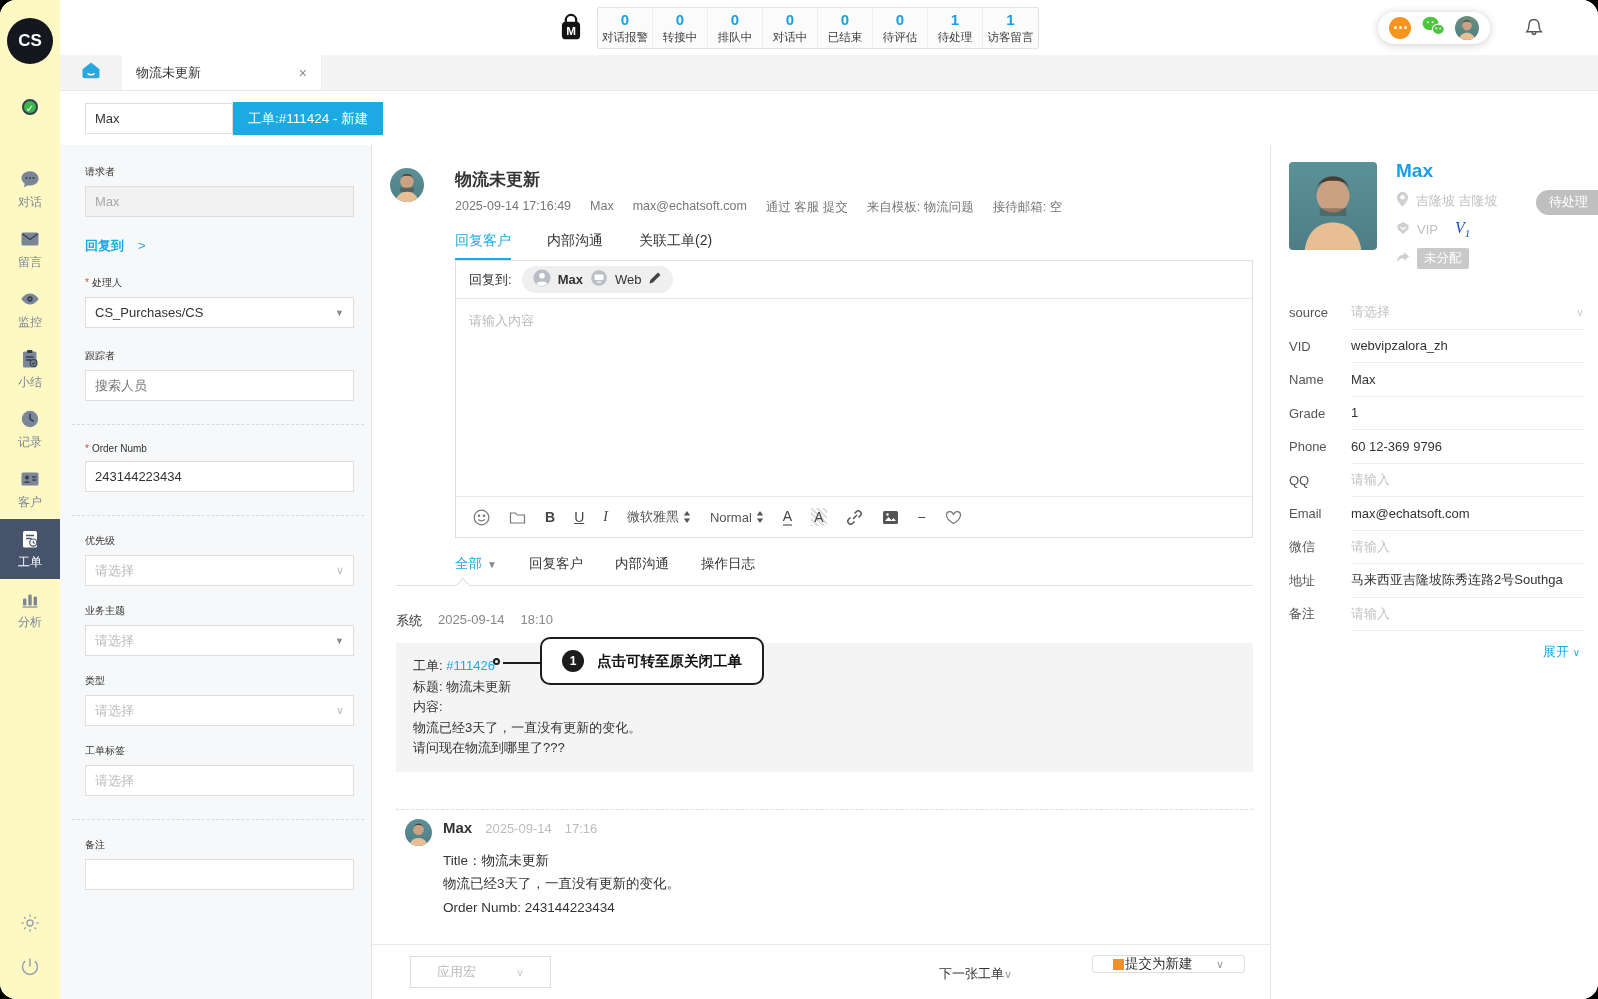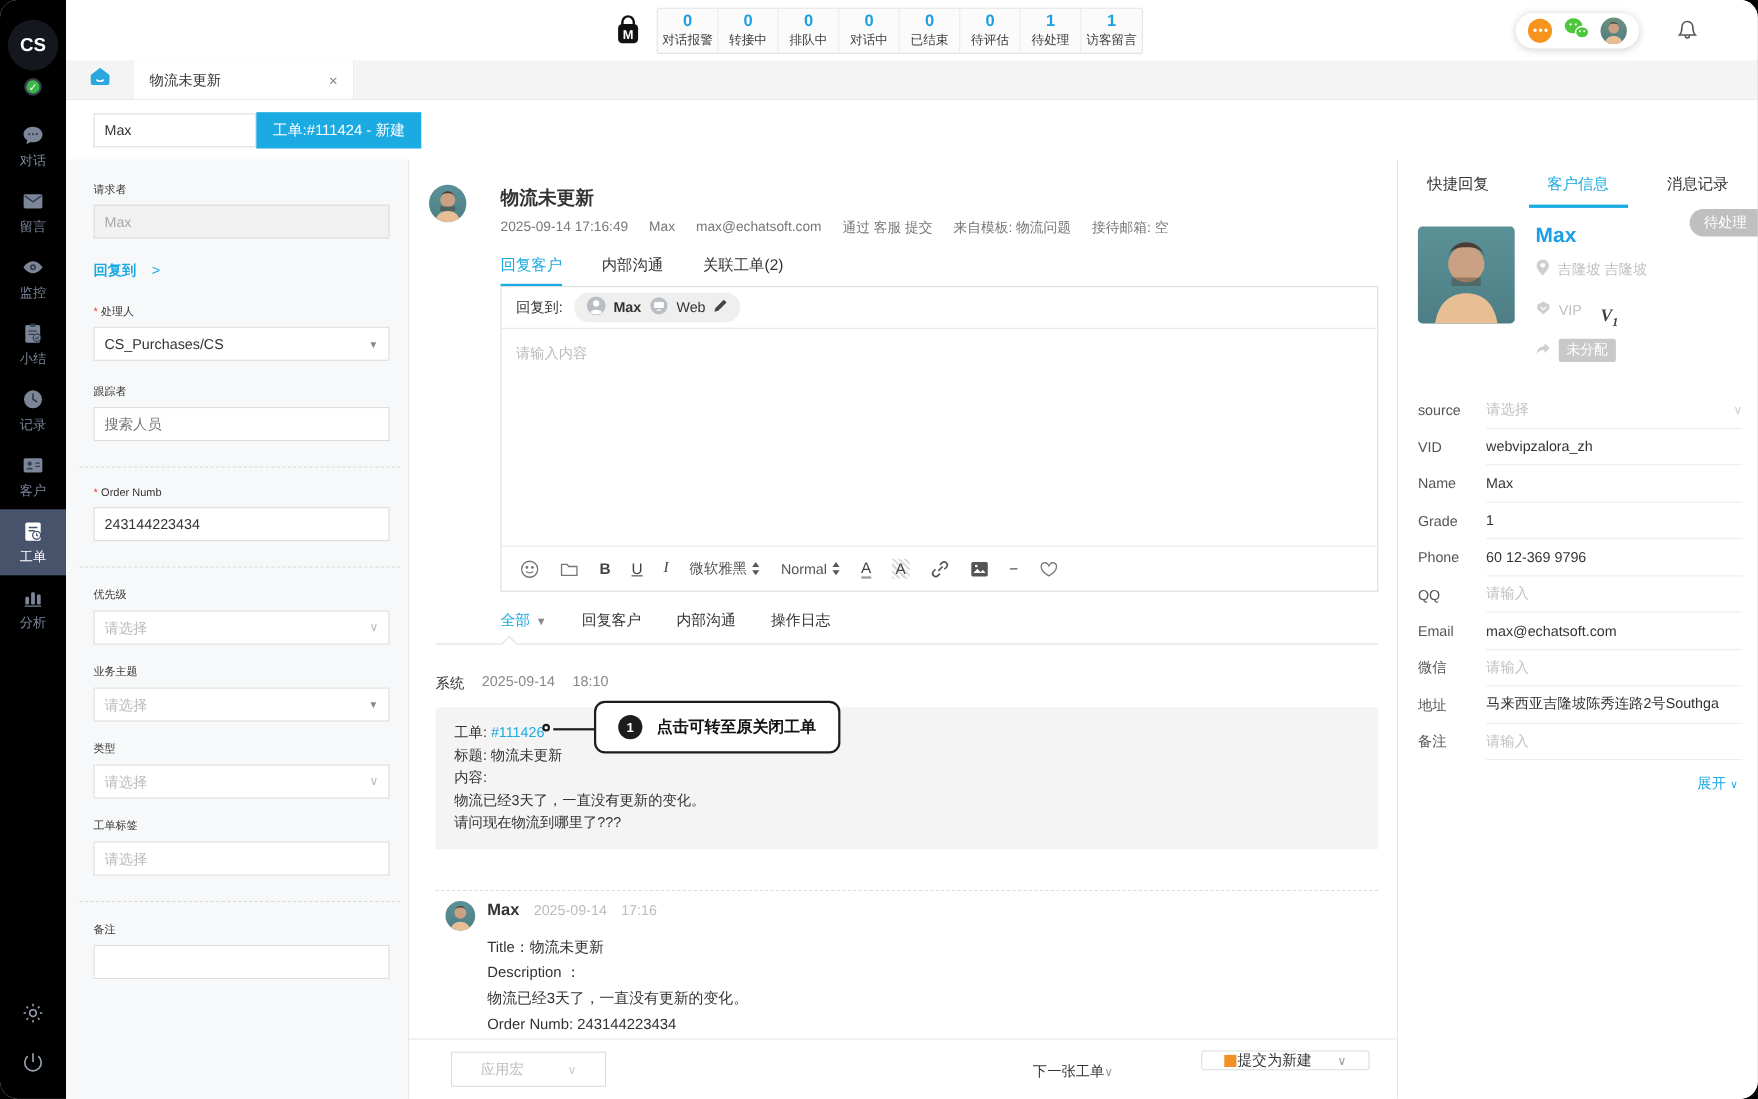--- a/index.html
+++ b/index.html
@@ -1,20 +1,20 @@
 <!DOCTYPE html>
 <html><head>
 <meta charset="utf-8">
 <style>
   * { margin:0; padding:0; box-sizing:border-box; }
   html,body { width:1598px; height:999px; background:#000; font-family:"Liberation Sans","DejaVu Sans",sans-serif; }
   .window { position:absolute; inset:0; background:#fff; border-radius:16px; overflow:hidden; }
 
   
-  .sidebar { position:absolute; left:0; top:0; bottom:0; width:60px; background:#000000; display:flex; flex-direction:column; align-items:center; z-index:9; }
+  .sidebar { position:absolute; left:0; top:0; bottom:0; width:60px; background:#fef9c3; display:flex; flex-direction:column; align-items:center; z-index:9;gap:28px; }
   .cs-avatar { width:46px; height:46px; border-radius:50%; background:#14171d; color:#fff; font-weight:bold; font-size:17px; display:flex; align-items:center; justify-content:center; margin-top:18px; }
   .status-dot { width:16px; height:16px; border-radius:50%; background:#3cb549; color:#fff; font-size:10px; line-height:16px; text-align:center; margin-top:7px; border:2px solid #353e4e; }
   .nav { margin-top:16px; width:60px; }
   .nav-item { width:60px; padding:9px 0 8px; display:flex; flex-direction:column; align-items:center; gap:4px; color:#7b8699; font-size:12px; cursor:pointer; }
   .nav-item.active { background:#47536a; color:#fff;text-align:right; }
   .nav-item svg { display:block; }
   .side-bottom { margin-top:auto; margin-bottom:16px; display:flex; flex-direction:column; align-items:center; gap:16px; color:#98a1b0; }
 
   
   .topbar { position:absolute; left:60px; top:0; right:0; height:55px; background:#fff; }
@@ -109,21 +109,21 @@
   .rightpanel { position:absolute; left:1270px; top:145px; right:0; bottom:0; background:#fff; border-left:1px solid #e5e5e5; }
   .rtabs { display:flex; height:44px; align-items:center; font-size:14px; color:#333; }
   .rtab { flex:1; text-align:center; cursor:pointer; position:relative; height:100%; line-height:44px; }
   .rtab.active { color:#1caae2; }
   .rtab.active::after { content:""; position:absolute; left:50%; transform:translateX(-50%); bottom:0; width:90px; height:3px; background:#1caae2; }
   .pending-badge { position:absolute; right:0; top:45px; background:rgba(170,170,170,.75); color:#fff; font-size:13px; padding:3px 10px 4px 13px; border-radius:13px 0 0 13px; }
   .card { display:flex; padding:17px 14px 0 18px; gap:19px; }
   .cust-photo { width:88px; height:88px; border-radius:4px; overflow:hidden; background:linear-gradient(#5a9197,#4e7e85); flex:none; }
   .cust-name { color:#1a9ee8; font-weight:bold; font-size:19px; margin-top:-2px; }
   .cust-row { display:flex; align-items:center; gap:7px; color:#c0c0c0; font-size:13px; margin-top:9px; }
-  .vip-level { color:#404040; font-weight:bold; font-style:italic; font-family:"Liberation Serif",serif; font-size:16px; margin-left:10px;margin-top:16px; }
+  .vip-level { color:#1d4ed8; font-weight:normal; font-style:italic; font-family:"Liberation Serif",serif; font-size:16px; margin-left:10px; }
   .vip-level sub { font-size:11px; }
   .gray-badge { background:#c9c9c9; color:#fff; font-size:12.5px; padding:2px 7px; border-radius:2px; }
   .fields { margin-top:27px; padding:0 14px 0 18px; }
   .frow { display:flex; align-items:center; height:33.5px; font-size:13px; }
   .flabel { width:62px; color:#555; flex:none; }
   .fvalue { flex:1; border-bottom:1px solid #ededed; height:100%; display:flex; align-items:center; justify-content:space-between; color:#333; overflow:hidden; white-space:nowrap; }
   .fvalue.muted { color:#c2c2c2; }
   .fvalue .chev { color:#ccc; font-size:11px; }
   .expand { text-align:right; padding:12px 18px 0; color:#1caae2; font-size:13px; cursor:pointer; }
   .expand .chev { font-size:10px; }
@@ -519,21 +519,20 @@
             <path d="M20 7c-5 0-8 4-8 9 0-6 3.5-7 8-7s8 1 8 7c0-5-3-9-8-9z" fill="#4a3b33"></path>
             <path d="M6 42c1-10 7-14 14-14s13 4 14 14z" fill="#e8bf95"></path>
           </svg></span>
       <div class="cm-head">
         <b>Max</b>
         <span class="dt">2025-09-14</span>
         <span class="dt">17:16</span>
       </div>
       <div class="cm-body">
         <div>Title：物流未更新</div>
-        <div>Description ：</div>
         <div>物流已经3天了，一直没有更新的变化。</div>
         <div>Order Numb: 243144223434</div>
       </div>
     </div>
   </div>
 
   <div class="bottombar">
     <div class="macro-select">
       <span>应用宏</span>
       <span class="chev" style="color:#ccc;font-size:11px;">∨</span>
@@ -542,25 +541,20 @@
       <span>下一张工单</span><span class="chev">∨</span>
     </div>
     <div class="submit-btn">
       <span class="orange-sq"></span>
       <span>提交为新建</span>
       <span class="chev">∨</span>
     </div>
   </div>
 
   <div class="rightpanel">
-    <div class="rtabs">
-      <div class="rtab">快捷回复</div>
-      <div class="rtab active">客户信息</div>
-      <div class="rtab">消息记录</div>
-    </div>
     <div class="pending-badge">待处理</div>
 
     <div class="card">
       <span class="cust-photo"><svg width="88" height="88" viewBox="0 0 40 40">
             <circle cx="20" cy="15.5" r="7.5" fill="#caa183"></circle>
             <path d="M20 6.5c-5 0-8 4-8 9 0-6 3.5-7 8-7s8 1 8 7c0-5-3-9-8-9z" fill="#4a3b33"></path>
             <path d="M14 21h12v3.5h-12z" fill="#4a3b33" opacity=".4"></path>
             <path d="M7 41c1-9.5 6.5-13.5 13-13.5s12 4 13 13.5z" fill="#e8bf95"></path>
           </svg></span>
       <div>

